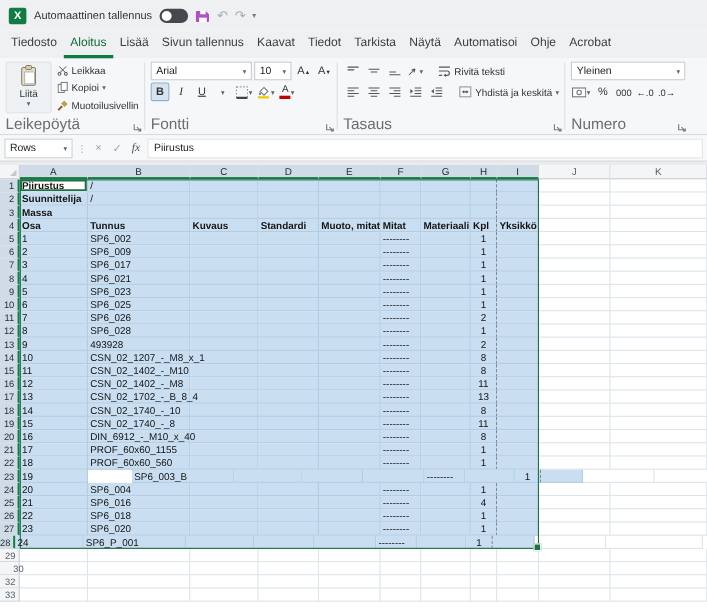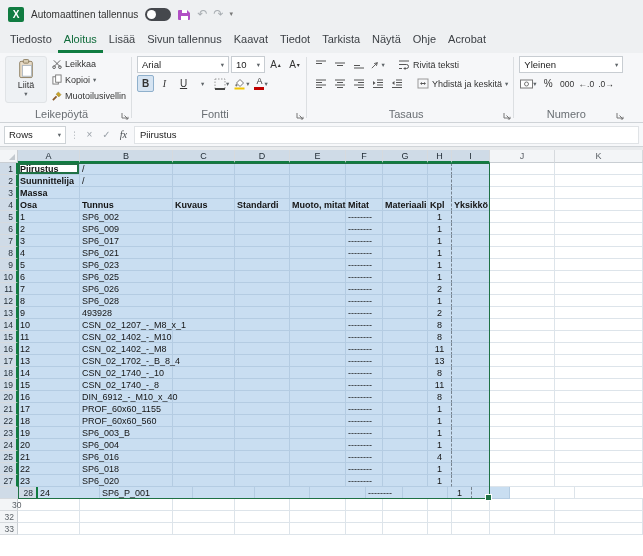--- a/index.html
+++ b/index.html
@@ -18,21 +18,21 @@
 
   
   .tabrow{height:25px;background:#eef0f2;display:flex;align-items:flex-end;padding-left:4px;box-sizing:border-box;}
   .tab{font-size:11px;color:#3b3f44;padding:4px 6px 5px;border-bottom:3px solid transparent;white-space:nowrap;cursor:pointer;}
   .tab.active{border-bottom:3px solid #107c41;color:#0f6b3a;}
 
   
   .ribbon{display:flex;background:#f6f7f9;border-bottom:1px solid #cfd3d7;height:70px;box-sizing:border-box;overflow:hidden;}
   .rgroup{position:relative;display:flex;flex-direction:column;justify-content:space-between;padding:3px 3px 0 5px;box-sizing:border-box;flex:0 0 auto;}
   .vsep{width:1px;background:#dcdfe2;margin:4px 0;flex:0 0 auto;}
-  .rg-label{font-size:11px;color:#696e73;text-align:center;padding:1px 10px 2px 0;white-space:nowrap;}
+  .rg-label{font-size:14px;color:#696e73;text-align:left;padding:1px 10px 2px 0;white-space:nowrap;}
   .launcher{position:absolute;right:2px;bottom:2px;cursor:pointer;line-height:0;}
   .rg-body{display:flex;gap:3px;}
   .icon{line-height:0;display:inline-flex;}
   .caret, .sm-caret{font-size:6.5px;color:#5f6569;}
 
   .paste-btn{display:flex;flex-direction:column;align-items:center;width:40px;padding:2px 0;border-radius:3px;background:#eef1f4;border:1px solid #e0e3e6;cursor:pointer;}
   .paste-btn .pl{font-size:9px;color:#333;margin-top:1px;}
   .clip-stack{display:flex;flex-direction:column;justify-content:flex-start;gap:1px;}
   .sm-btn{display:flex;align-items:center;gap:3px;height:15px;font-size:9px;color:#333;padding:0 2px;cursor:pointer;white-space:nowrap;}
 
@@ -111,20 +111,21 @@
 
   <nav class="tabrow">
     <span class="tab">Tiedosto</span>
     <span class="tab active">Aloitus</span>
     <span class="tab">Lisää</span>
     <span class="tab">Sivun tallennus</span>
     <span class="tab">Kaavat</span>
     <span class="tab">Tiedot</span>
     <span class="tab">Tarkista</span>
     <span class="tab">Näytä</span>
+    <span class="tab">Automatisoi</span>
     <span class="tab">Ohje</span>
     <span class="tab">Acrobat</span>
   </nav>
 
   <div class="ribbon">
 
     <div class="rgroup">
       <div class="rg-body">
         <div class="paste-btn">
           <span class="icon">
@@ -709,21 +710,21 @@
         <div class="g-cell cell sel" style="width: 37px;"><span>--------</span></div>
         <div class="g-cell cell sel" style="width: 45px;"></div>
         <div class="g-cell cell sel ctr pbreak" style="width: 24px;"><span>1</span></div>
         <div class="g-cell cell sel" style="width: 38px;"></div>
         <div class="g-cell cell" style="width: 65px;"></div>
         <div class="g-cell cell" style="width: 88px;"></div>
       </div>
       <div class="g-row">
         <div class="g-cell rowhead selh" style="width: 18px;"><span>23</span></div>
         <div class="g-cell cell sel" style="width: 62px;"><span>19</span></div>
-        <div class="g-cell cell sel" style="width: 93px;"><span>SP6_003_B</span></div>
+        <div class="g-cell cell sel" style="width: 93px; margin-left: 40px;"><span>SP6_003_B</span></div>
         <div class="g-cell cell sel" style="width: 62px;"></div>
         <div class="g-cell cell sel" style="width: 55px;"></div>
         <div class="g-cell cell sel" style="width: 56px;"></div>
         <div class="g-cell cell sel" style="width: 37px;"><span>--------</span></div>
         <div class="g-cell cell sel" style="width: 45px;"></div>
         <div class="g-cell cell sel ctr pbreak" style="width: 24px;"><span>1</span></div>
         <div class="g-cell cell sel" style="width: 38px;"></div>
         <div class="g-cell cell" style="width: 65px;"></div>
         <div class="g-cell cell" style="width: 88px;"></div>
       </div>
@@ -777,30 +778,44 @@
         <div class="g-cell cell sel" style="width: 55px;"></div>
         <div class="g-cell cell sel" style="width: 56px;"></div>
         <div class="g-cell cell sel" style="width: 37px;"><span>--------</span></div>
         <div class="g-cell cell sel" style="width: 45px;"></div>
         <div class="g-cell cell sel ctr pbreak" style="width: 24px;"><span>1</span></div>
         <div class="g-cell cell sel" style="width: 38px;"></div>
         <div class="g-cell cell" style="width: 65px;"></div>
         <div class="g-cell cell" style="width: 88px;"></div>
       </div>
       <div class="g-row">
-        <div class="g-cell rowhead selh" style="width: 38px;"><span>28</span></div>
+        <div class="g-cell rowhead selh" style="width: 14px;"><span>28</span></div>
         <div class="g-cell cell sel" style="width: 62px;"><span>24</span></div>
         <div class="g-cell cell sel" style="width: 93px;"><span>SP6_P_001</span></div>
         <div class="g-cell cell sel" style="width: 62px;"></div>
         <div class="g-cell cell sel" style="width: 55px;"></div>
         <div class="g-cell cell sel" style="width: 56px;"></div>
         <div class="g-cell cell sel" style="width: 37px;"><span>--------</span></div>
         <div class="g-cell cell sel" style="width: 45px;"></div>
         <div class="g-cell cell sel ctr pbreak" style="width: 24px;"><span>1</span></div>
         <div class="g-cell cell sel" style="width: 38px;"></div>
+        <div class="g-cell cell" style="width: 65px;"></div>
+        <div class="g-cell cell" style="width: 88px;"></div>
+      </div>
+      <div class="g-row">
+        <div class="g-cell rowhead" style="width: 18px;"><span>29</span></div>
+        <div class="g-cell cell" style="width: 62px;"></div>
+        <div class="g-cell cell" style="width: 93px;"></div>
+        <div class="g-cell cell" style="width: 62px;"></div>
+        <div class="g-cell cell" style="width: 55px;"></div>
+        <div class="g-cell cell" style="width: 56px;"></div>
+        <div class="g-cell cell" style="width: 37px;"></div>
+        <div class="g-cell cell" style="width: 45px;"></div>
+        <div class="g-cell cell ctr" style="width: 24px;"></div>
+        <div class="g-cell cell" style="width: 38px;"></div>
         <div class="g-cell cell" style="width: 65px;"></div>
         <div class="g-cell cell" style="width: 88px;"></div>
       </div>
       <div class="g-row">
         <div class="g-cell rowhead" style="width: 18px; padding-left: 12px;"><span>30</span></div>
         <div class="g-cell cell" style="width: 62px;"></div>
         <div class="g-cell cell" style="width: 93px;"></div>
         <div class="g-cell cell" style="width: 62px;"></div>
         <div class="g-cell cell" style="width: 55px;"></div>
         <div class="g-cell cell" style="width: 56px;"></div>

